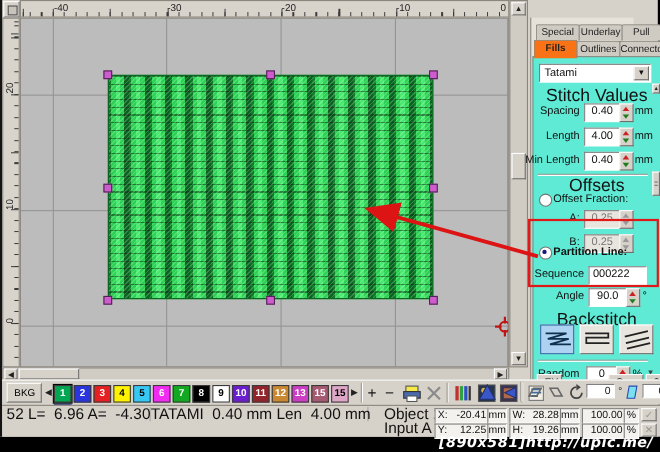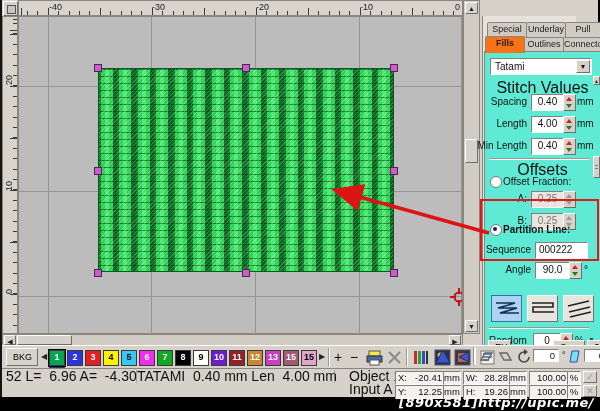--- a/index.html
+++ b/index.html
@@ -204,20 +204,21 @@
       <div class="plabel" style="left:18px;top:172px;width:70px;text-align:left;font-weight:bold;">Partition Line:</div>
 
       <div class="plabel" style="left:0px;top:192px;width:46px;">Sequence</div>
       <div class="pfield" style="left:50px;top:190px;width:48px;text-align:left;padding-left:3px;">000222</div>
 
       <div class="plabel" style="left:6px;top:212px;width:40px;">Angle</div>
       <div class="pfield" style="left:50px;top:210px;width:33px;">90.0</div>
       <div class="spin" style="left:84px;top:210px;"></div>
       <div class="unit" style="left:99px;top:212px;">°</div>
 
+      <div class="ptitle" style="top:230px;">Backstitch</div>
 
       <button class="bs-btn sel" style="left:6px;top:243px;">
         <svg width="29" height="25">
           <path d="M4 7 H23 L6 12 H25 L8 17 H27" fill="none" stroke="#10304e" stroke-width="1.6"></path>
         </svg>
       </button>
       <button class="bs-btn" style="left:42px;top:243px;">
         <svg width="29" height="25">
           <path d="M4 7 H25 V11 H5 V16 H26" fill="none" stroke="#222" stroke-width="1.6"></path>
         </svg>

